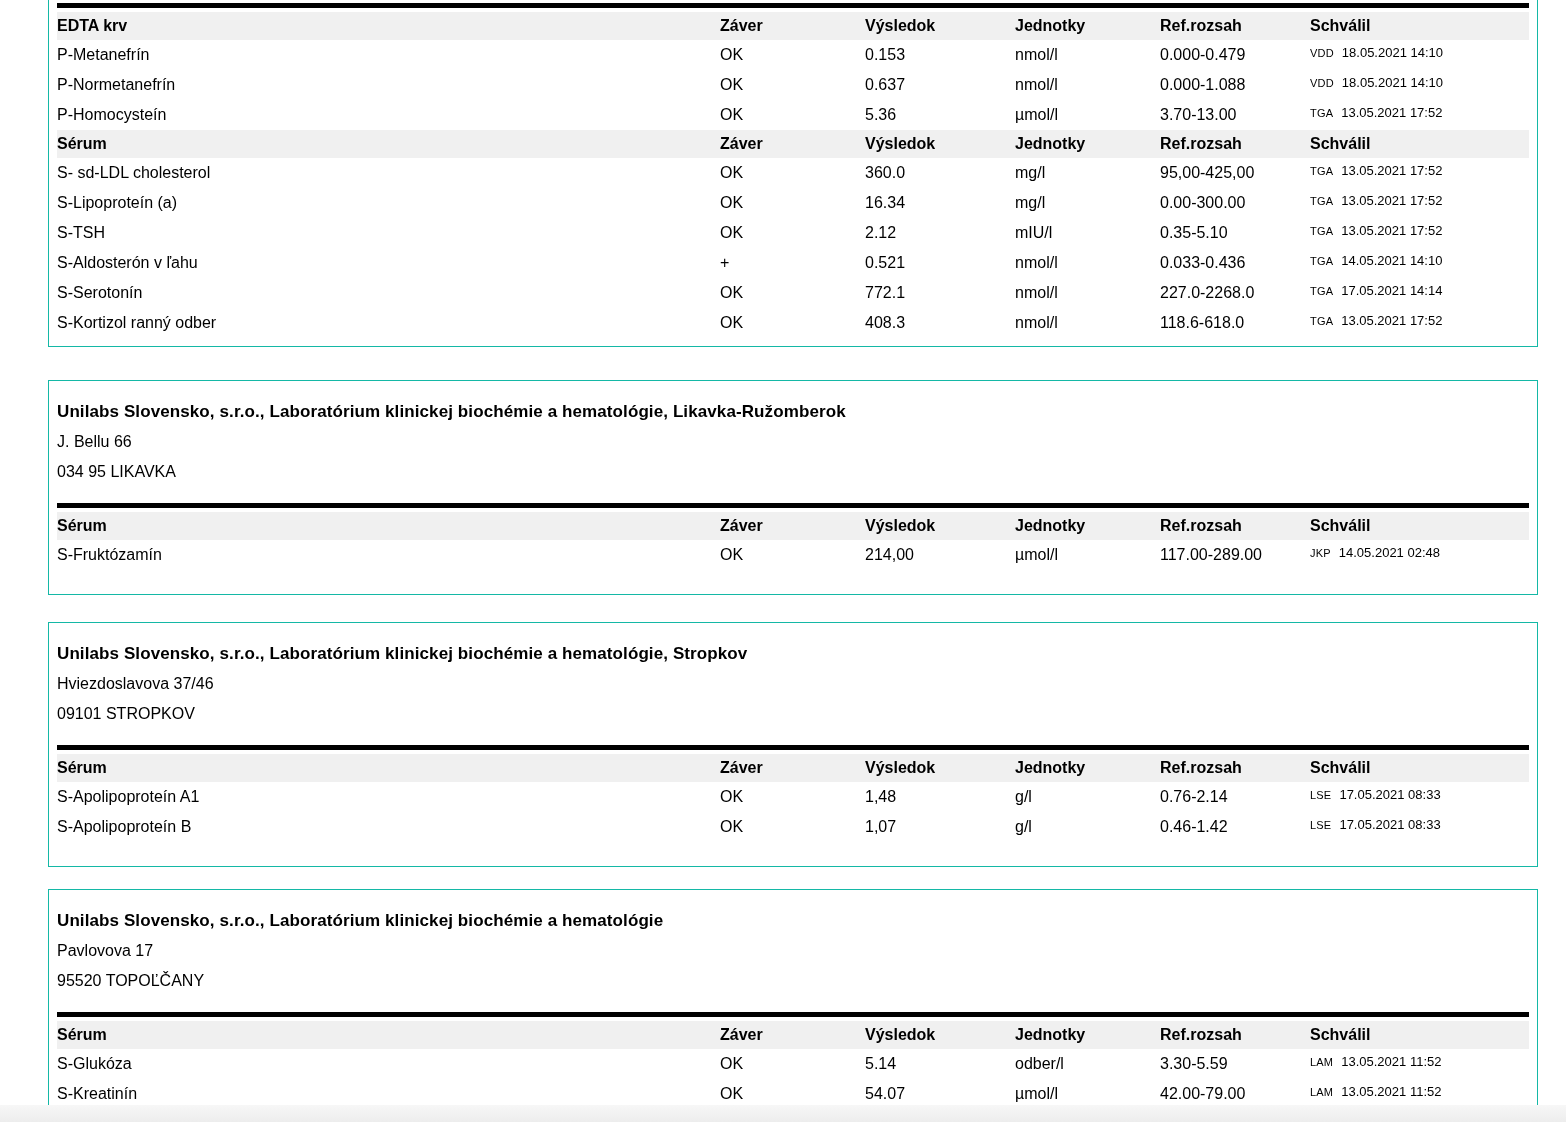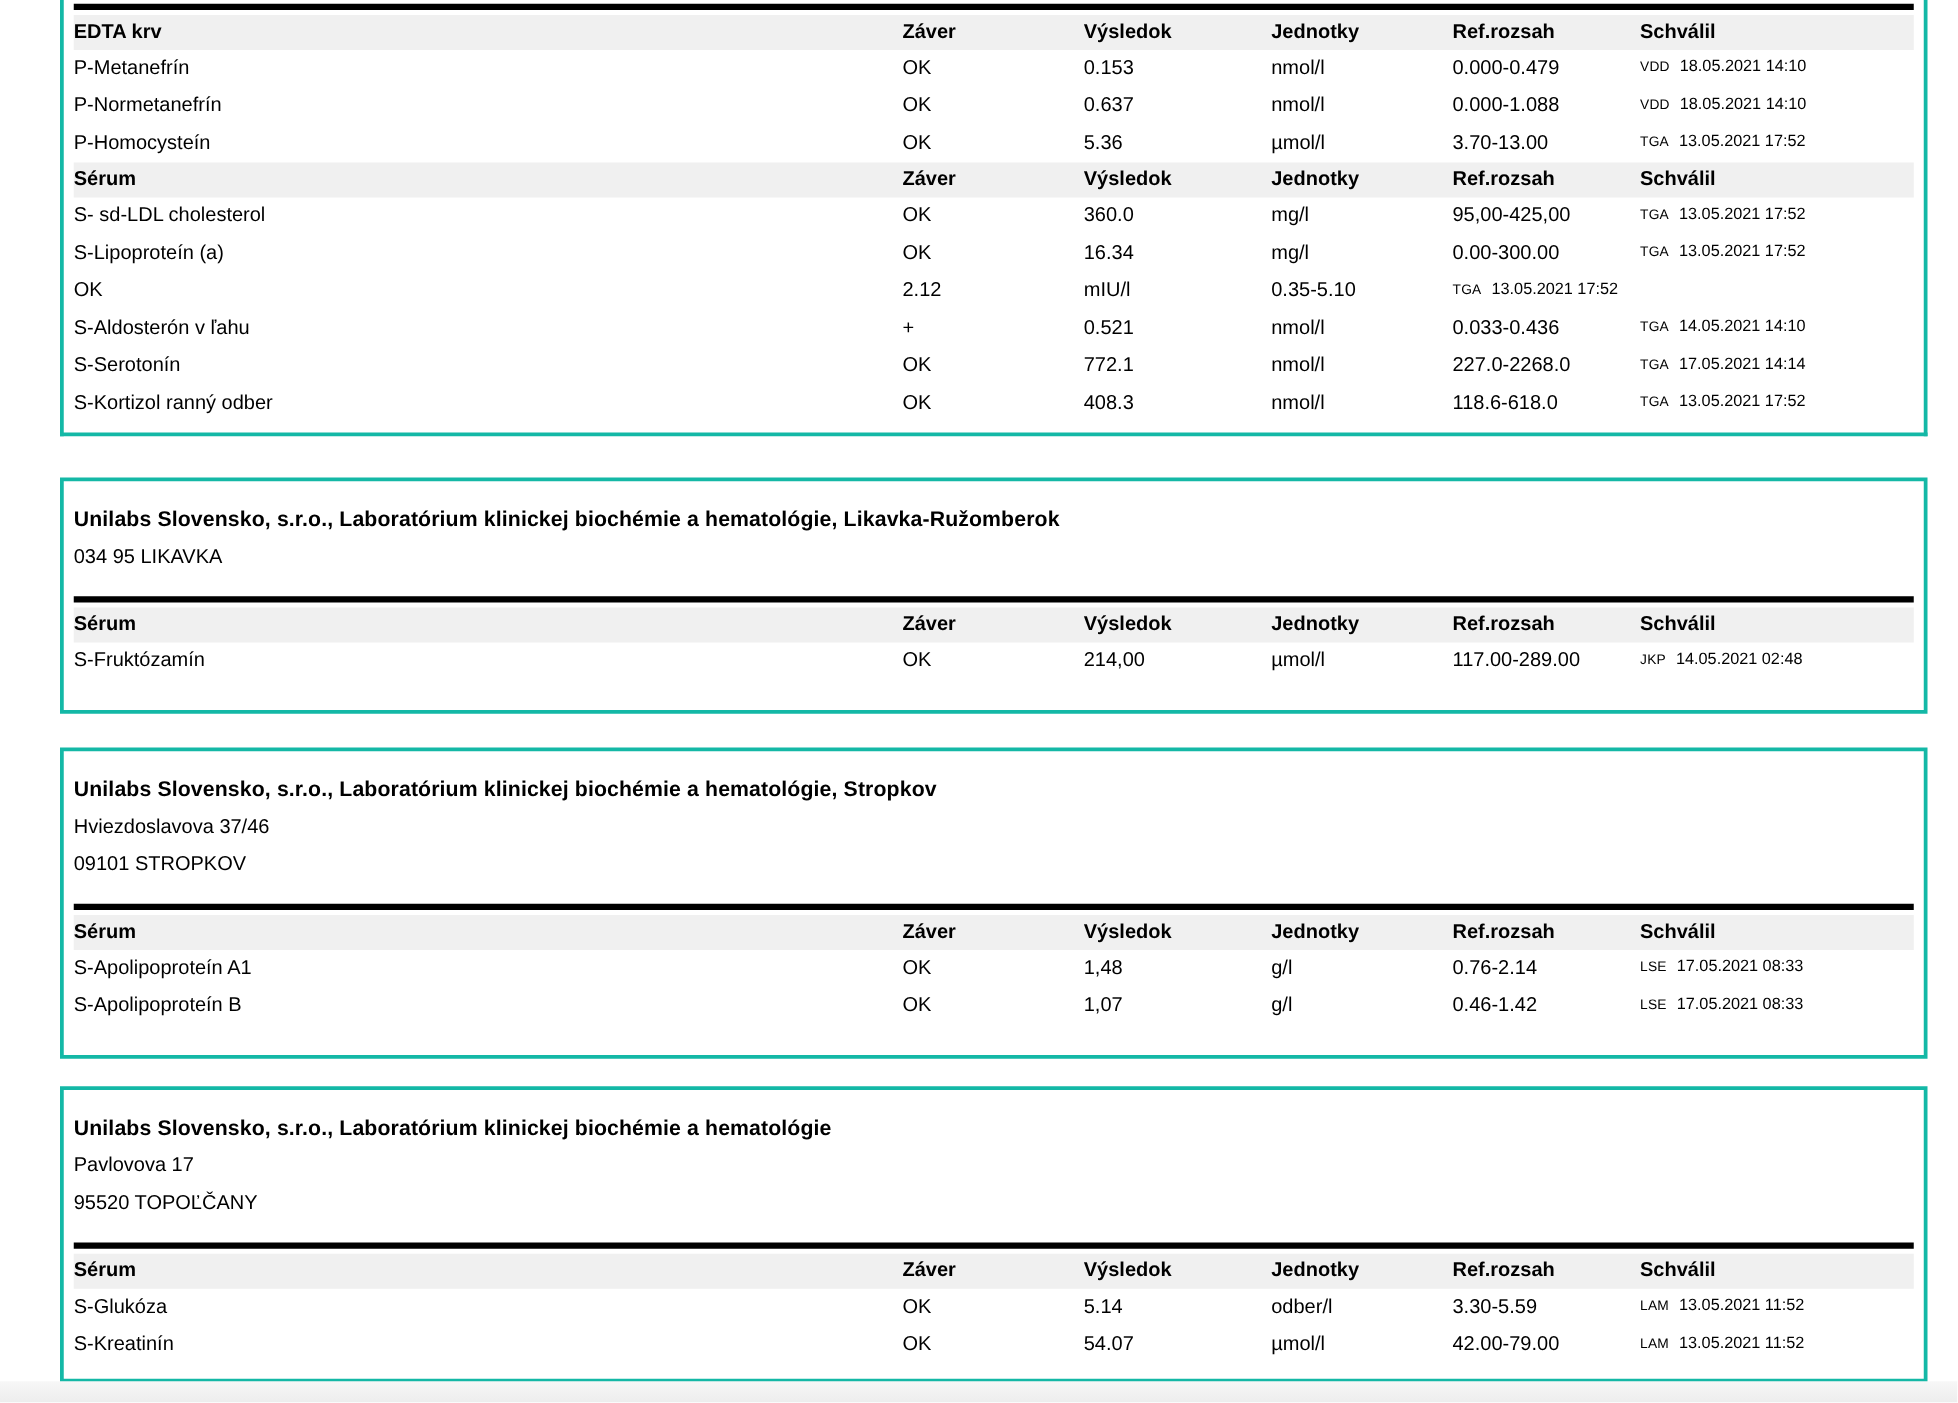--- a/index.html
+++ b/index.html
@@ -7,21 +7,21 @@
   body {
     width:1566px; height:1122px;
     position:relative; overflow:hidden;
     font-family:"Liberation Sans","DejaVu Sans",sans-serif;
     color:#000;
   }
   .box {
     margin-left:48px;
     width:1472px;
     padding:0 8px;
-    border:3px solid #14b8a6;
+    border:1px solid #14b8a6;
     background:#fff;
   }
   .box.first { border-top:none; padding-top:3px; padding-bottom:8px; }
   .box.second { margin-top:33px; padding-bottom:24px; }
   .box.third  { margin-top:27px; padding-bottom:24px; }
   .box.fourth { margin-top:22px; padding-bottom:12px; }
 
   .lab-title { font-size:17px; font-weight:bold; line-height:30px; margin-top:16px; letter-spacing:0.1px; }
   .addr-line { font-size:16px; line-height:30px; }
 
@@ -124,20 +124,21 @@
         <div class="cell">OK</div>
         <div class="cell">16.34</div>
         <div class="cell">mg/l</div>
         <div class="cell">0.00-300.00</div>
         <div class="cell schv">
           <span class="ab">TGA</span><span class="dt">13.05.2021 17:52</span>
         </div>
       </div>
 
       <div class="trow">
+        <div class="cell">S-TSH</div>
         <div class="cell">OK</div>
         <div class="cell">2.12</div>
         <div class="cell">mIU/l</div>
         <div class="cell">0.35-5.10</div>
         <div class="cell schv">
           <span class="ab">TGA</span><span class="dt">13.05.2021 17:52</span>
         </div>
       </div>
 
       <div class="trow">
@@ -170,20 +171,21 @@
         <div class="cell">118.6-618.0</div>
         <div class="cell schv">
           <span class="ab">TGA</span><span class="dt">13.05.2021 17:52</span>
         </div>
       </div>
     </div>
   </section>
 
   <section class="box second">
     <div class="lab-title">Unilabs Slovensko, s.r.o., Laboratórium klinickej biochémie a hematológie, Likavka-Ružomberok</div>
+    <div class="addr-line">J. Bellu 66</div>
     <div class="addr-line">034 95 LIKAVKA</div>
 
     <div class="ltable">
       <div class="rule"></div>
       <div class="thead">
         <div class="cell">Sérum</div>
         <div class="cell">Záver</div>
         <div class="cell">Výsledok</div>
         <div class="cell">Jednotky</div>
         <div class="cell">Ref.rozsah</div>

